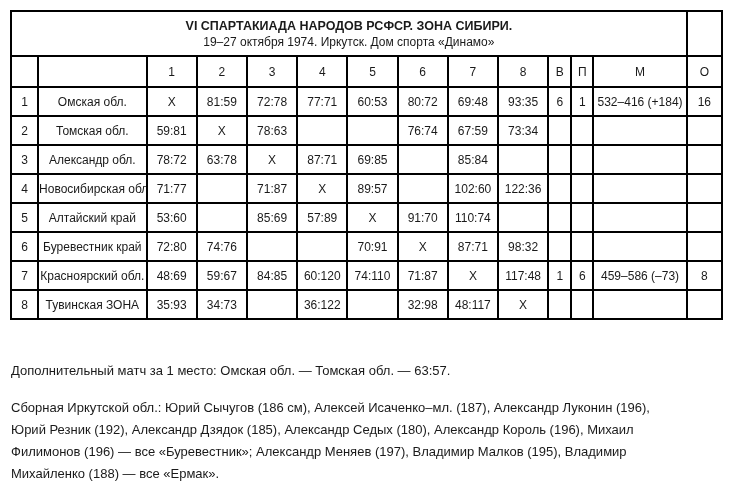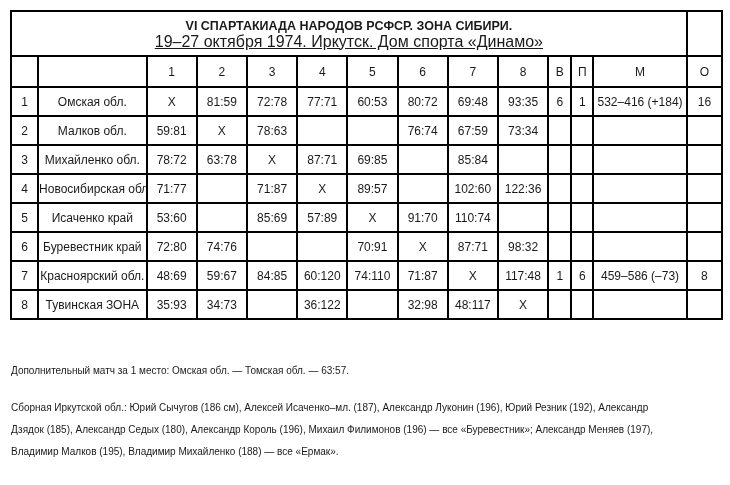--- a/index.html
+++ b/index.html
@@ -30,37 +30,36 @@
     white-space: nowrap;
     overflow: hidden;
   }
   .title-cell { height: 43px; }
   .title-line1 {
     font-weight: bold;
     font-size: 12.5px;
     line-height: 16px;
   }
   .title-line2 {
-    font-size: 16px;
+    font-size: 12px;
     line-height: 16px;
-    text-decoration: underline;
   }
   thead th.col-h { height: 29px; }
   tbody td { height: 27px; }
   td.team {
     text-align: left;
     padding-left: 8px;
   }
   .notes {
     margin-top: 40px;
     margin-left: 1px;
   }
   .note {
     margin: 0 0 15px 0;
-    font-size: 10px;
+    font-size: 13px;
     line-height: 22px;
     width: 656px;
   }
 </style>
 </head>
 <body>
 
 <div class="page">
 
   <table class="standings">
@@ -118,38 +117,38 @@
       <td>69:48</td>
       <td>93:35</td>
       <td>6</td>
       <td>1</td>
       <td>532–416 (+184)</td>
       <td>16</td>
     </tr>
 
     <tr>
       <td>2</td>
-      <td class="team">Малков обл.</td>
+      <td class="team">Томская обл.</td>
       <td>59:81</td>
       <td>X</td>
       <td>78:63</td>
       <td></td>
       <td></td>
       <td>76:74</td>
       <td>67:59</td>
       <td>73:34</td>
       <td></td>
       <td></td>
       <td></td>
       <td></td>
     </tr>
 
     <tr>
       <td>3</td>
-      <td class="team">Михайленко обл.</td>
+      <td class="team">Александр обл.</td>
       <td>78:72</td>
       <td>63:78</td>
       <td>X</td>
       <td>87:71</td>
       <td>69:85</td>
       <td></td>
       <td>85:84</td>
       <td></td>
       <td></td>
       <td></td>
@@ -169,21 +168,21 @@
       <td>102:60</td>
       <td>122:36</td>
       <td></td>
       <td></td>
       <td></td>
       <td></td>
     </tr>
 
     <tr>
       <td>5</td>
-      <td class="team">Исаченко край</td>
+      <td class="team">Алтайский край</td>
       <td>53:60</td>
       <td></td>
       <td>85:69</td>
       <td>57:89</td>
       <td>X</td>
       <td>91:70</td>
       <td>110:74</td>
       <td></td>
       <td></td>
       <td></td>

